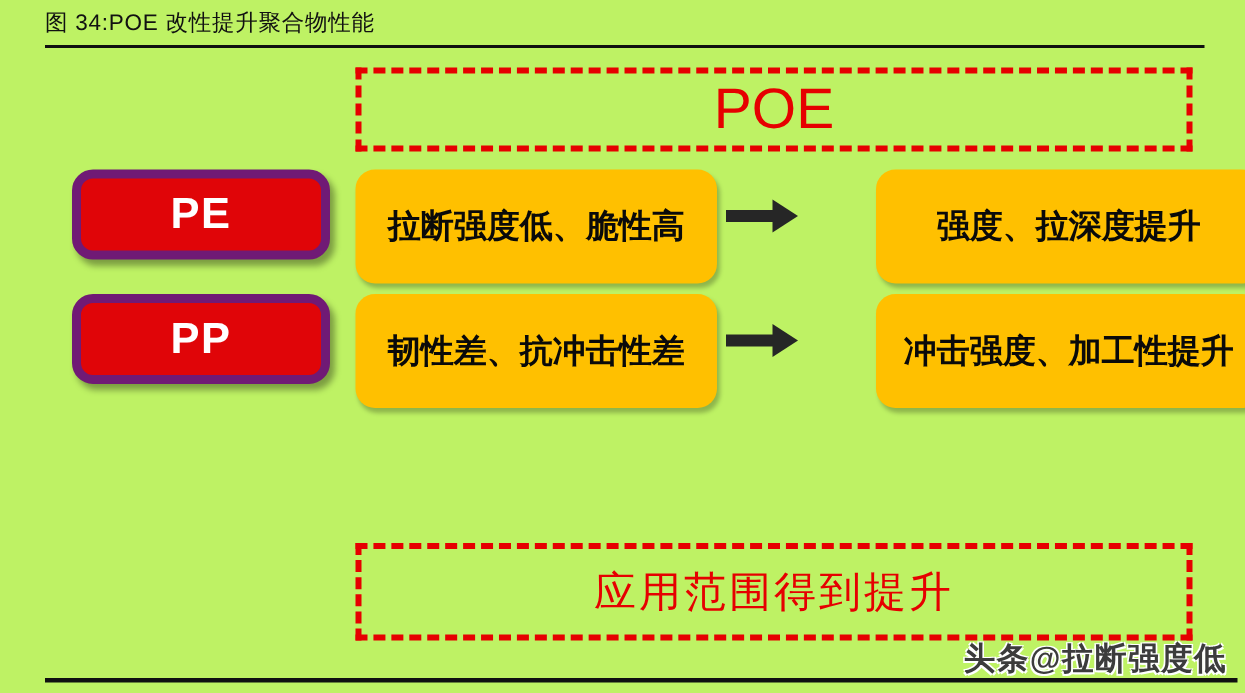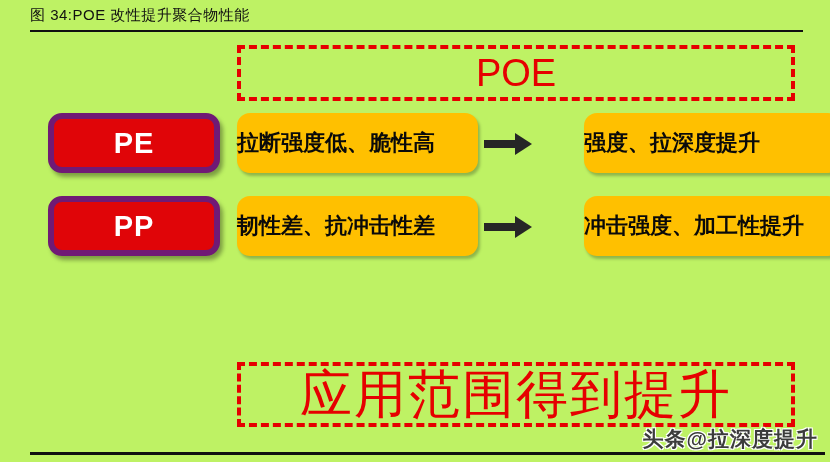--- a/index.html
+++ b/index.html
@@ -20,34 +20,34 @@
   }
   .title-rule{
     position:absolute;left:30px;top:30px;width:773px;height:2px;background:#101010;
   }
   .dashed-box{
     position:absolute;border:4px dashed var(--accent-red);
     display:flex;align-items:center;justify-content:center;
     color:var(--accent-red);font-weight:normal;box-sizing:border-box;
   }
   .poe-box{left:237px;top:45px;width:558px;height:56px;font-size:38px;}
-  .conclusion-box{left:237px;top:362px;width:558px;height:65px;font-size:52px;letter-spacing:2px;}
+  .conclusion-box{left:237px;top:362px;width:558px;height:65px;font-size:28px;letter-spacing:2px;}
   .row{position:absolute;left:0;width:830px;height:60px;}
   .mat-box{
     position:absolute;left:48px;width:172px;height:60px;background:var(--box-red);
     border:6px solid #701a75;border-radius:14px;box-sizing:border-box;
     box-shadow:3px 4px 4px rgba(0,0,0,0.35);
     display:flex;align-items:center;justify-content:center;
     color:#ffffff;font-weight:bold;font-size:29px;letter-spacing:1px;
   }
   .mat-box.small-text{font-size:26px;letter-spacing:0;}
   .gold-box{
-    position:absolute;height:60px;background:var(--box-gold);
+    position:absolute;height:76px;background:var(--box-gold);
     border-radius:13px;box-shadow:2px 3px 3px rgba(0,0,0,0.25);
-    display:flex;align-items:center;justify-content:flex-start;
+    display:flex;align-items:center;justify-content:center;
     color:#0a0a0a;font-weight:bold;font-size:22px;white-space:nowrap;
   }
   .prob-box{left:237px;width:241px;}
   .imp-box{left:538px;width:257px;margin-left:46px;}
   .arrow-svg{position:absolute;}
   .arrow-svg rect,.arrow-svg polygon{fill:var(--arrow-dark);}
   .short-arrow{left:484px;top:19px;}
   .long-arrow{left:243px;top:19px;}
   .watermark{
     position:absolute;right:12px;top:425px;font-size:21px;font-weight:bold;color:#3c3c3c;
@@ -100,16 +100,16 @@
     <div class="gold-box imp-box">
       <span>冲击强度、加工性提升</span>
     </div>
   </div>
 
 
   <div class="dashed-box conclusion-box">
     <span>应用范围得到提升</span>
   </div>
 
-  <div class="watermark">头条@拉深度提升</div>
+  <div class="watermark">头条@拉断强度低</div>
   <div class="footer-rule"></div>
 
 </div>
 
 </body></html>

